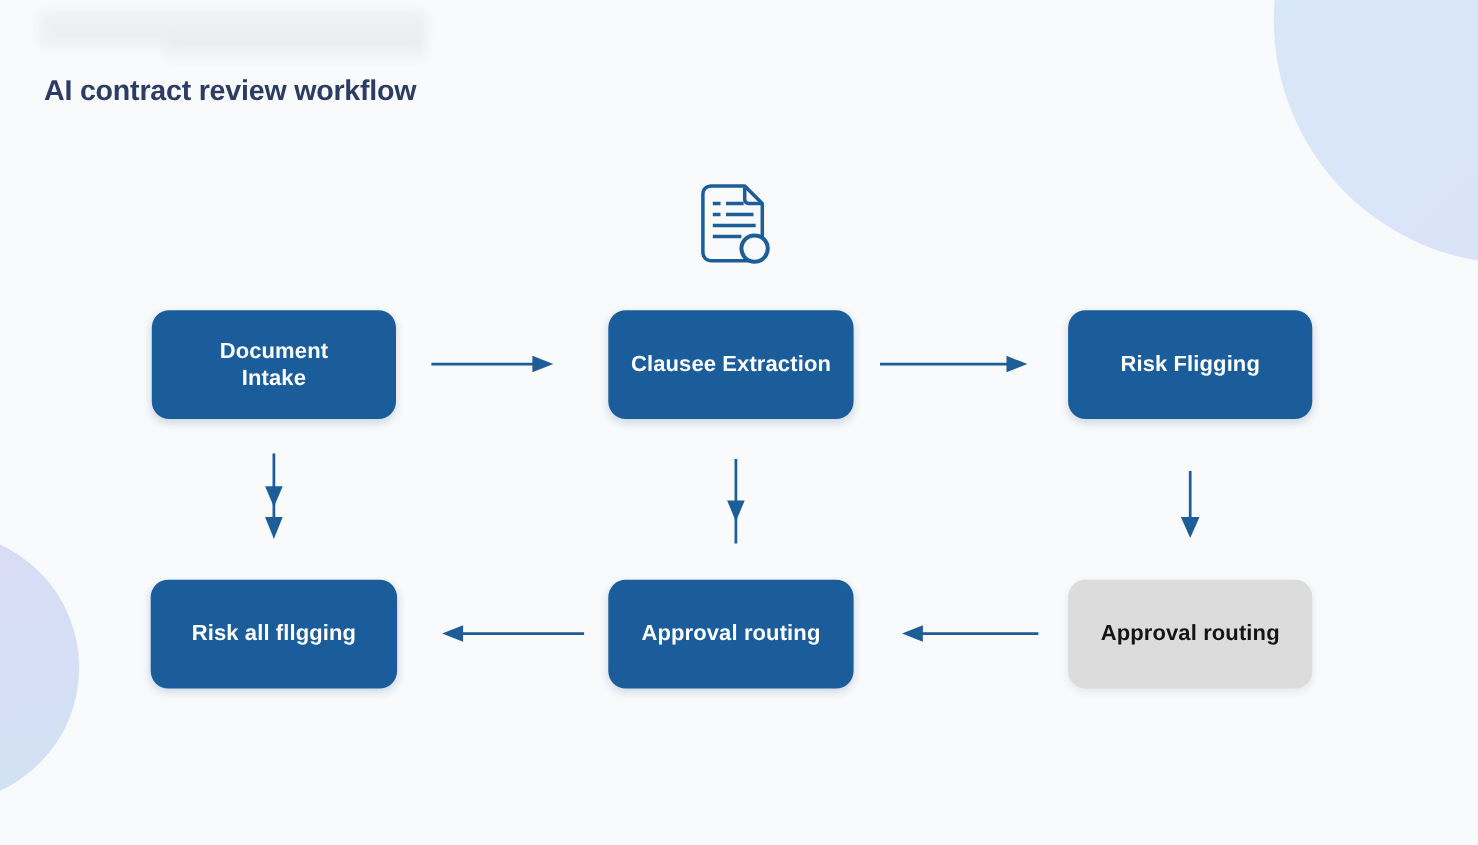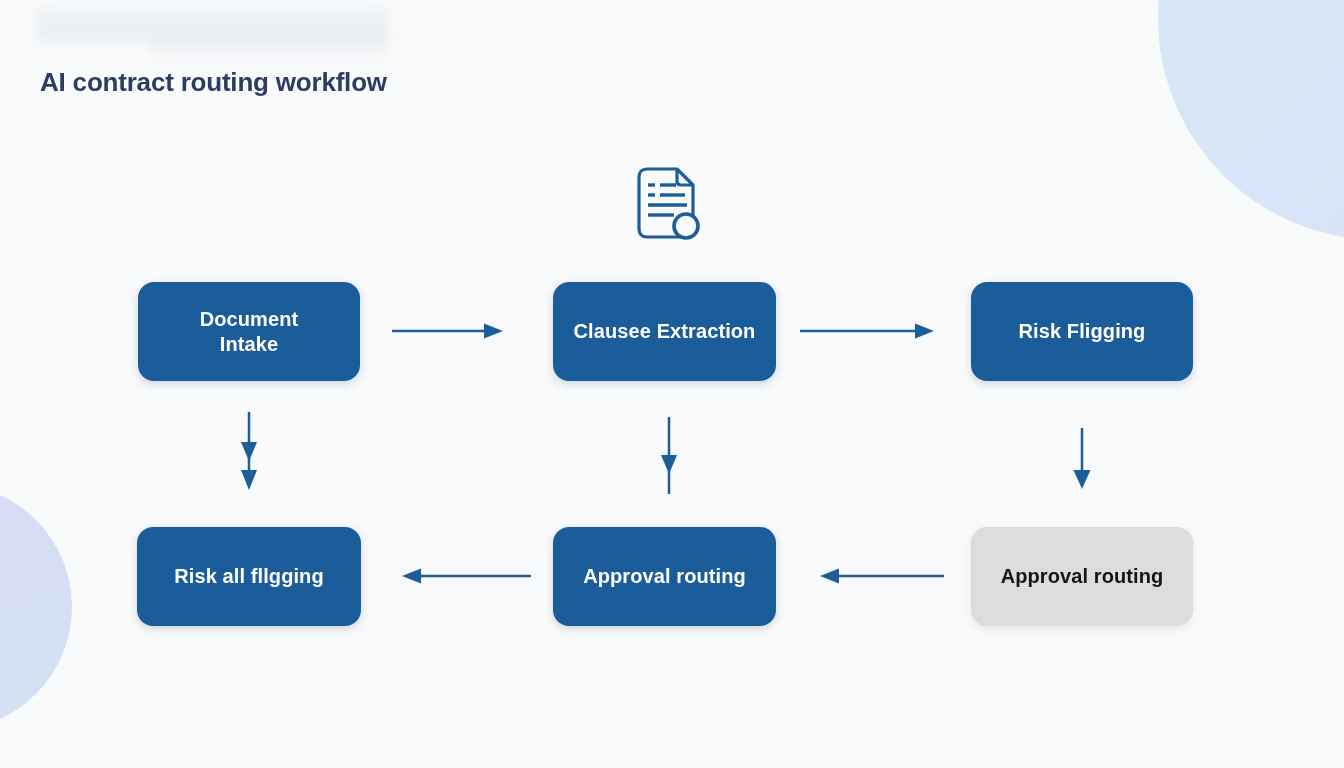--- a/index.html
+++ b/index.html
@@ -75,21 +75,21 @@
 </head>
 <body>
 
 <div class="stage">
 
   <div class="circle-tr"></div>
   <div class="circle-bl"></div>
   <div class="ghost-a"></div>
   <div class="ghost-b"></div>
 
-  <h1 class="title">AI contract routing workflow</h1>
+  <h1 class="title">AI contract review workflow</h1>
 
   <svg class="doc-icon" width="74" height="82" viewBox="0 0 74 82" fill="none">
     <path d="M9 14 C9 9 12 6 17 6 L47 6 L63 22 L63 66 C63 71 60 74 55 74 L17 74 C12 74 9 71 9 66 Z" stroke="#1d5d98" stroke-width="3.2" fill="none" stroke-linejoin="round"></path>
     <path d="M47 6 L47 18 C47 20.5 48.5 22 51 22 L63 22" stroke="#1d5d98" stroke-width="3.2" fill="none" stroke-linejoin="round"></path>
     <line x1="18" y1="22" x2="25" y2="22" stroke="#1d5d98" stroke-width="3.4"></line>
     <line x1="30" y1="22" x2="46" y2="22" stroke="#1d5d98" stroke-width="3.4"></line>
     <line x1="18" y1="32" x2="25" y2="32" stroke="#1d5d98" stroke-width="3.4"></line>
     <line x1="30" y1="32" x2="55" y2="32" stroke="#1d5d98" stroke-width="3.4"></line>
     <line x1="18" y1="42" x2="57" y2="42" stroke="#1d5d98" stroke-width="3.4"></line>
     <line x1="18" y1="52" x2="44" y2="52" stroke="#1d5d98" stroke-width="3.4"></line>

